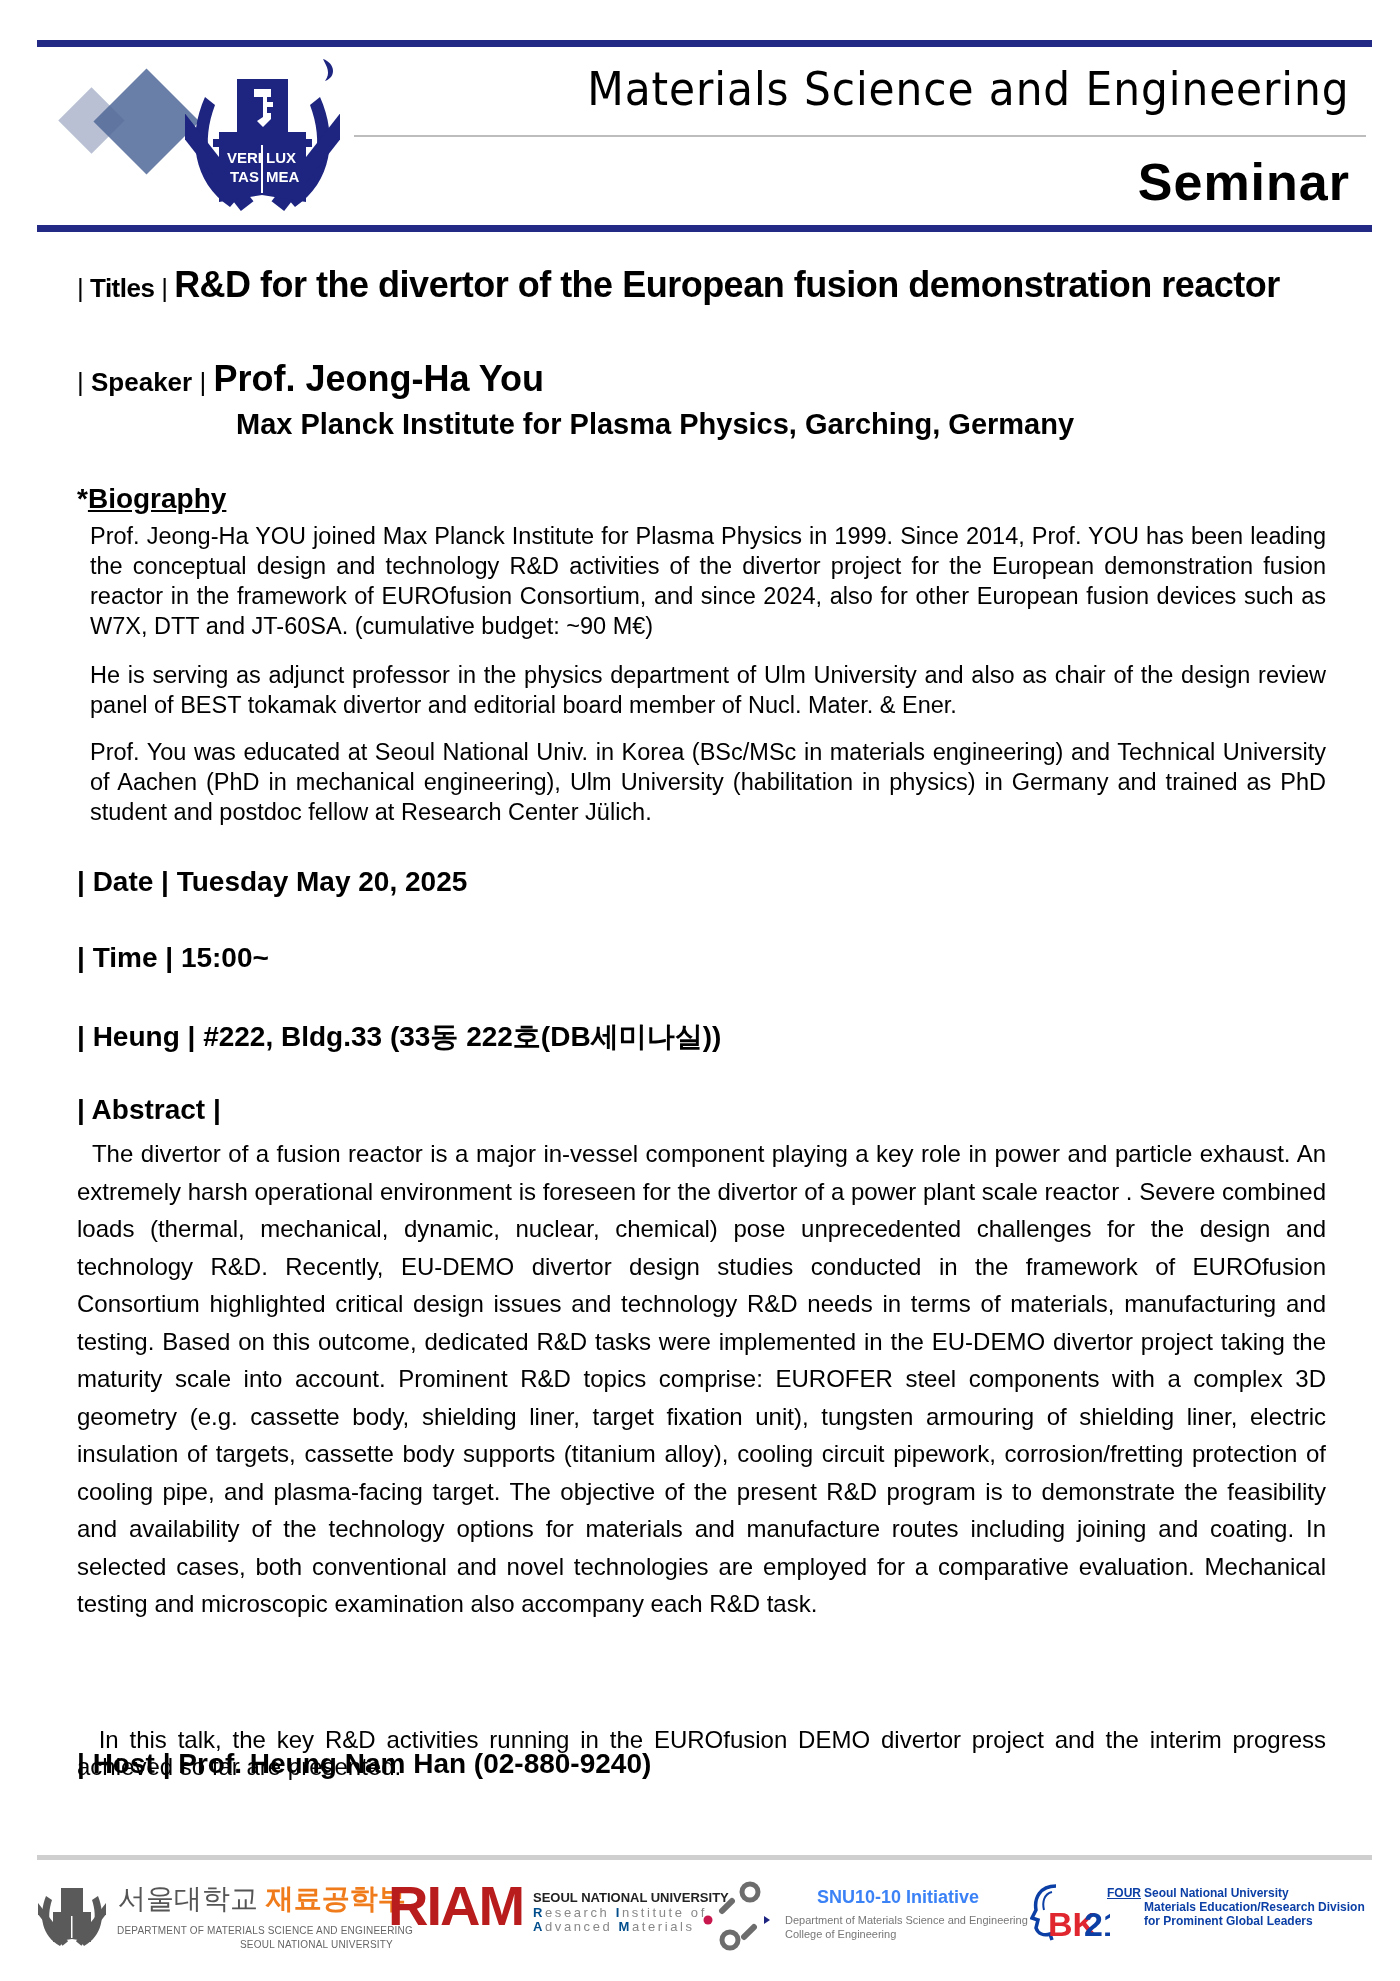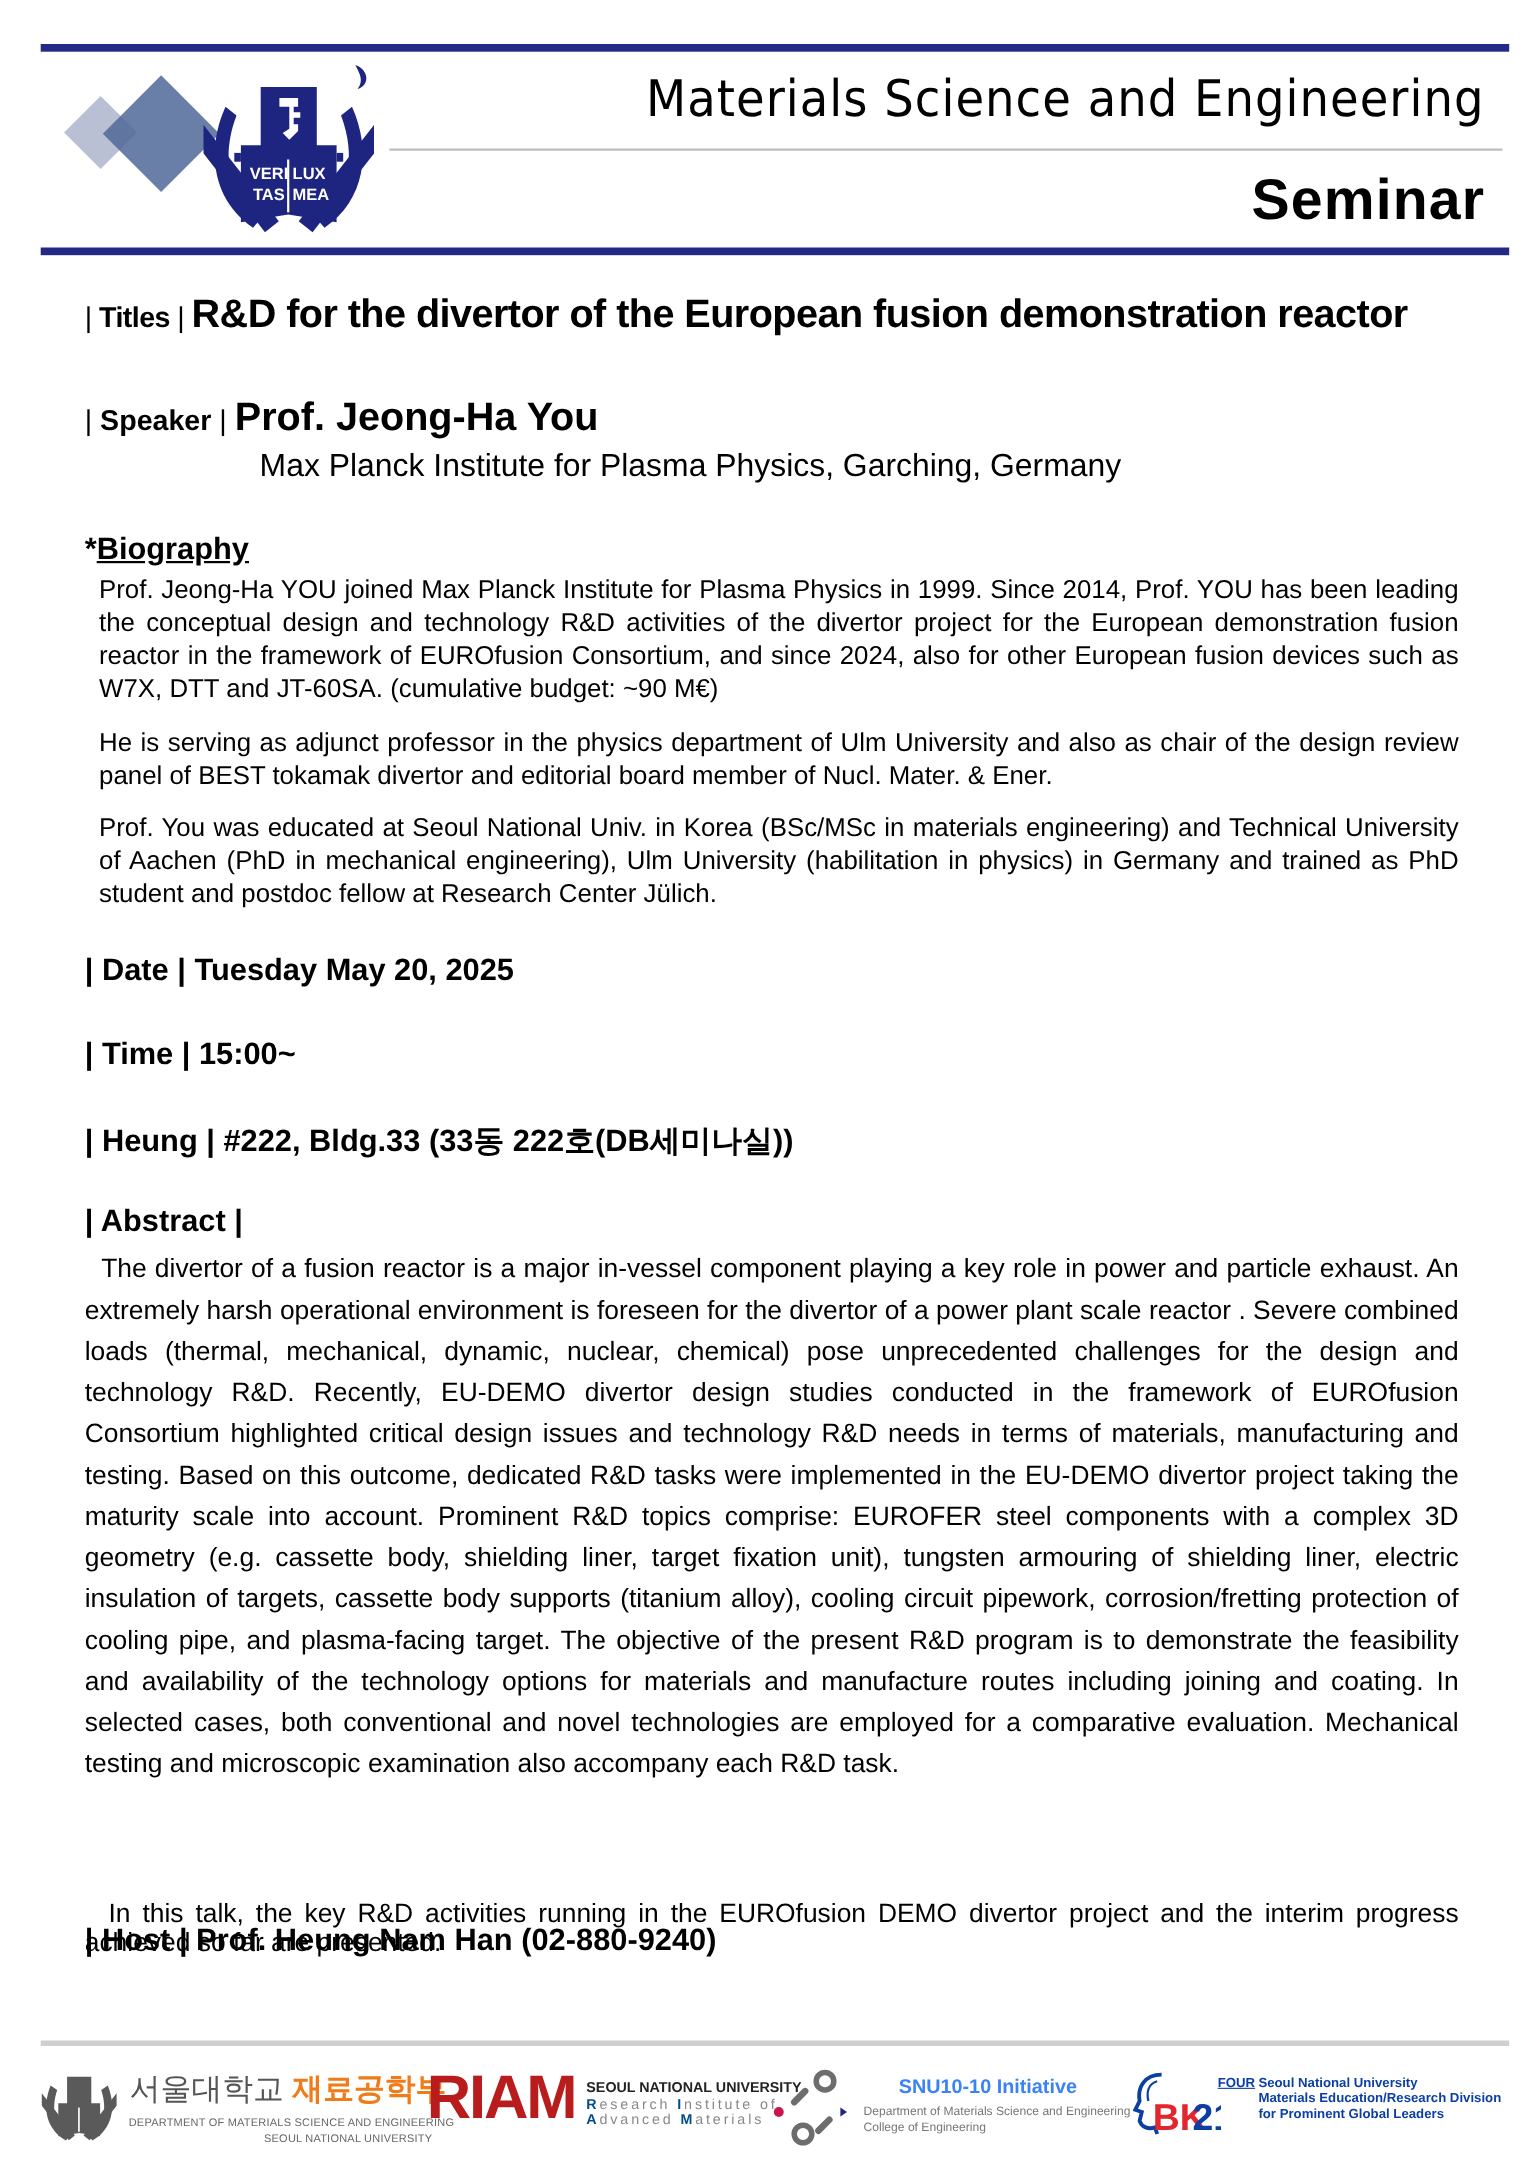--- a/index.html
+++ b/index.html
@@ -20,21 +20,21 @@
               transform-origin: right center; }
   .hdr-seminar { position: absolute; right: 50px; top: 152px; font-size: 52px; font-weight: bold;
                  font-family: "Liberation Sans", sans-serif; letter-spacing: 1px; }
 
   
   .label-line { position: absolute; left: 77px; font-weight: bold; white-space: nowrap; }
   .small-lbl { font-size: 26px; font-weight: bold; }
   .sep { font-weight: normal; }
   .title-row { top: 264px; font-size: 36px; letter-spacing: -0.5px; text-align: center; }
   .speaker-row { top: 358px; font-size: 36px; }
-  .affil { position: absolute; left: 236px; top: 408px; font-size: 29px; font-weight: normal; }
+  .affil { position: absolute; left: 236px; top: 408px; font-size: 29px; font-weight: bold; }
 
   .bio-head { position: absolute; left: 77px; top: 483px; font-size: 28px; font-weight: bold; }
   .bio-head u { text-decoration: underline; }
   .bio { position: absolute; left: 90px; width: 1236px; font-size: 23.5px; line-height: 30px;
          text-align: justify; }
   .bio.p1 { top: 521px; }
   .bio.p2 { top: 660px; }
   .bio.p3 { top: 737px; }
 
   .info { position: absolute; left: 77px; font-size: 28px; font-weight: bold; }

